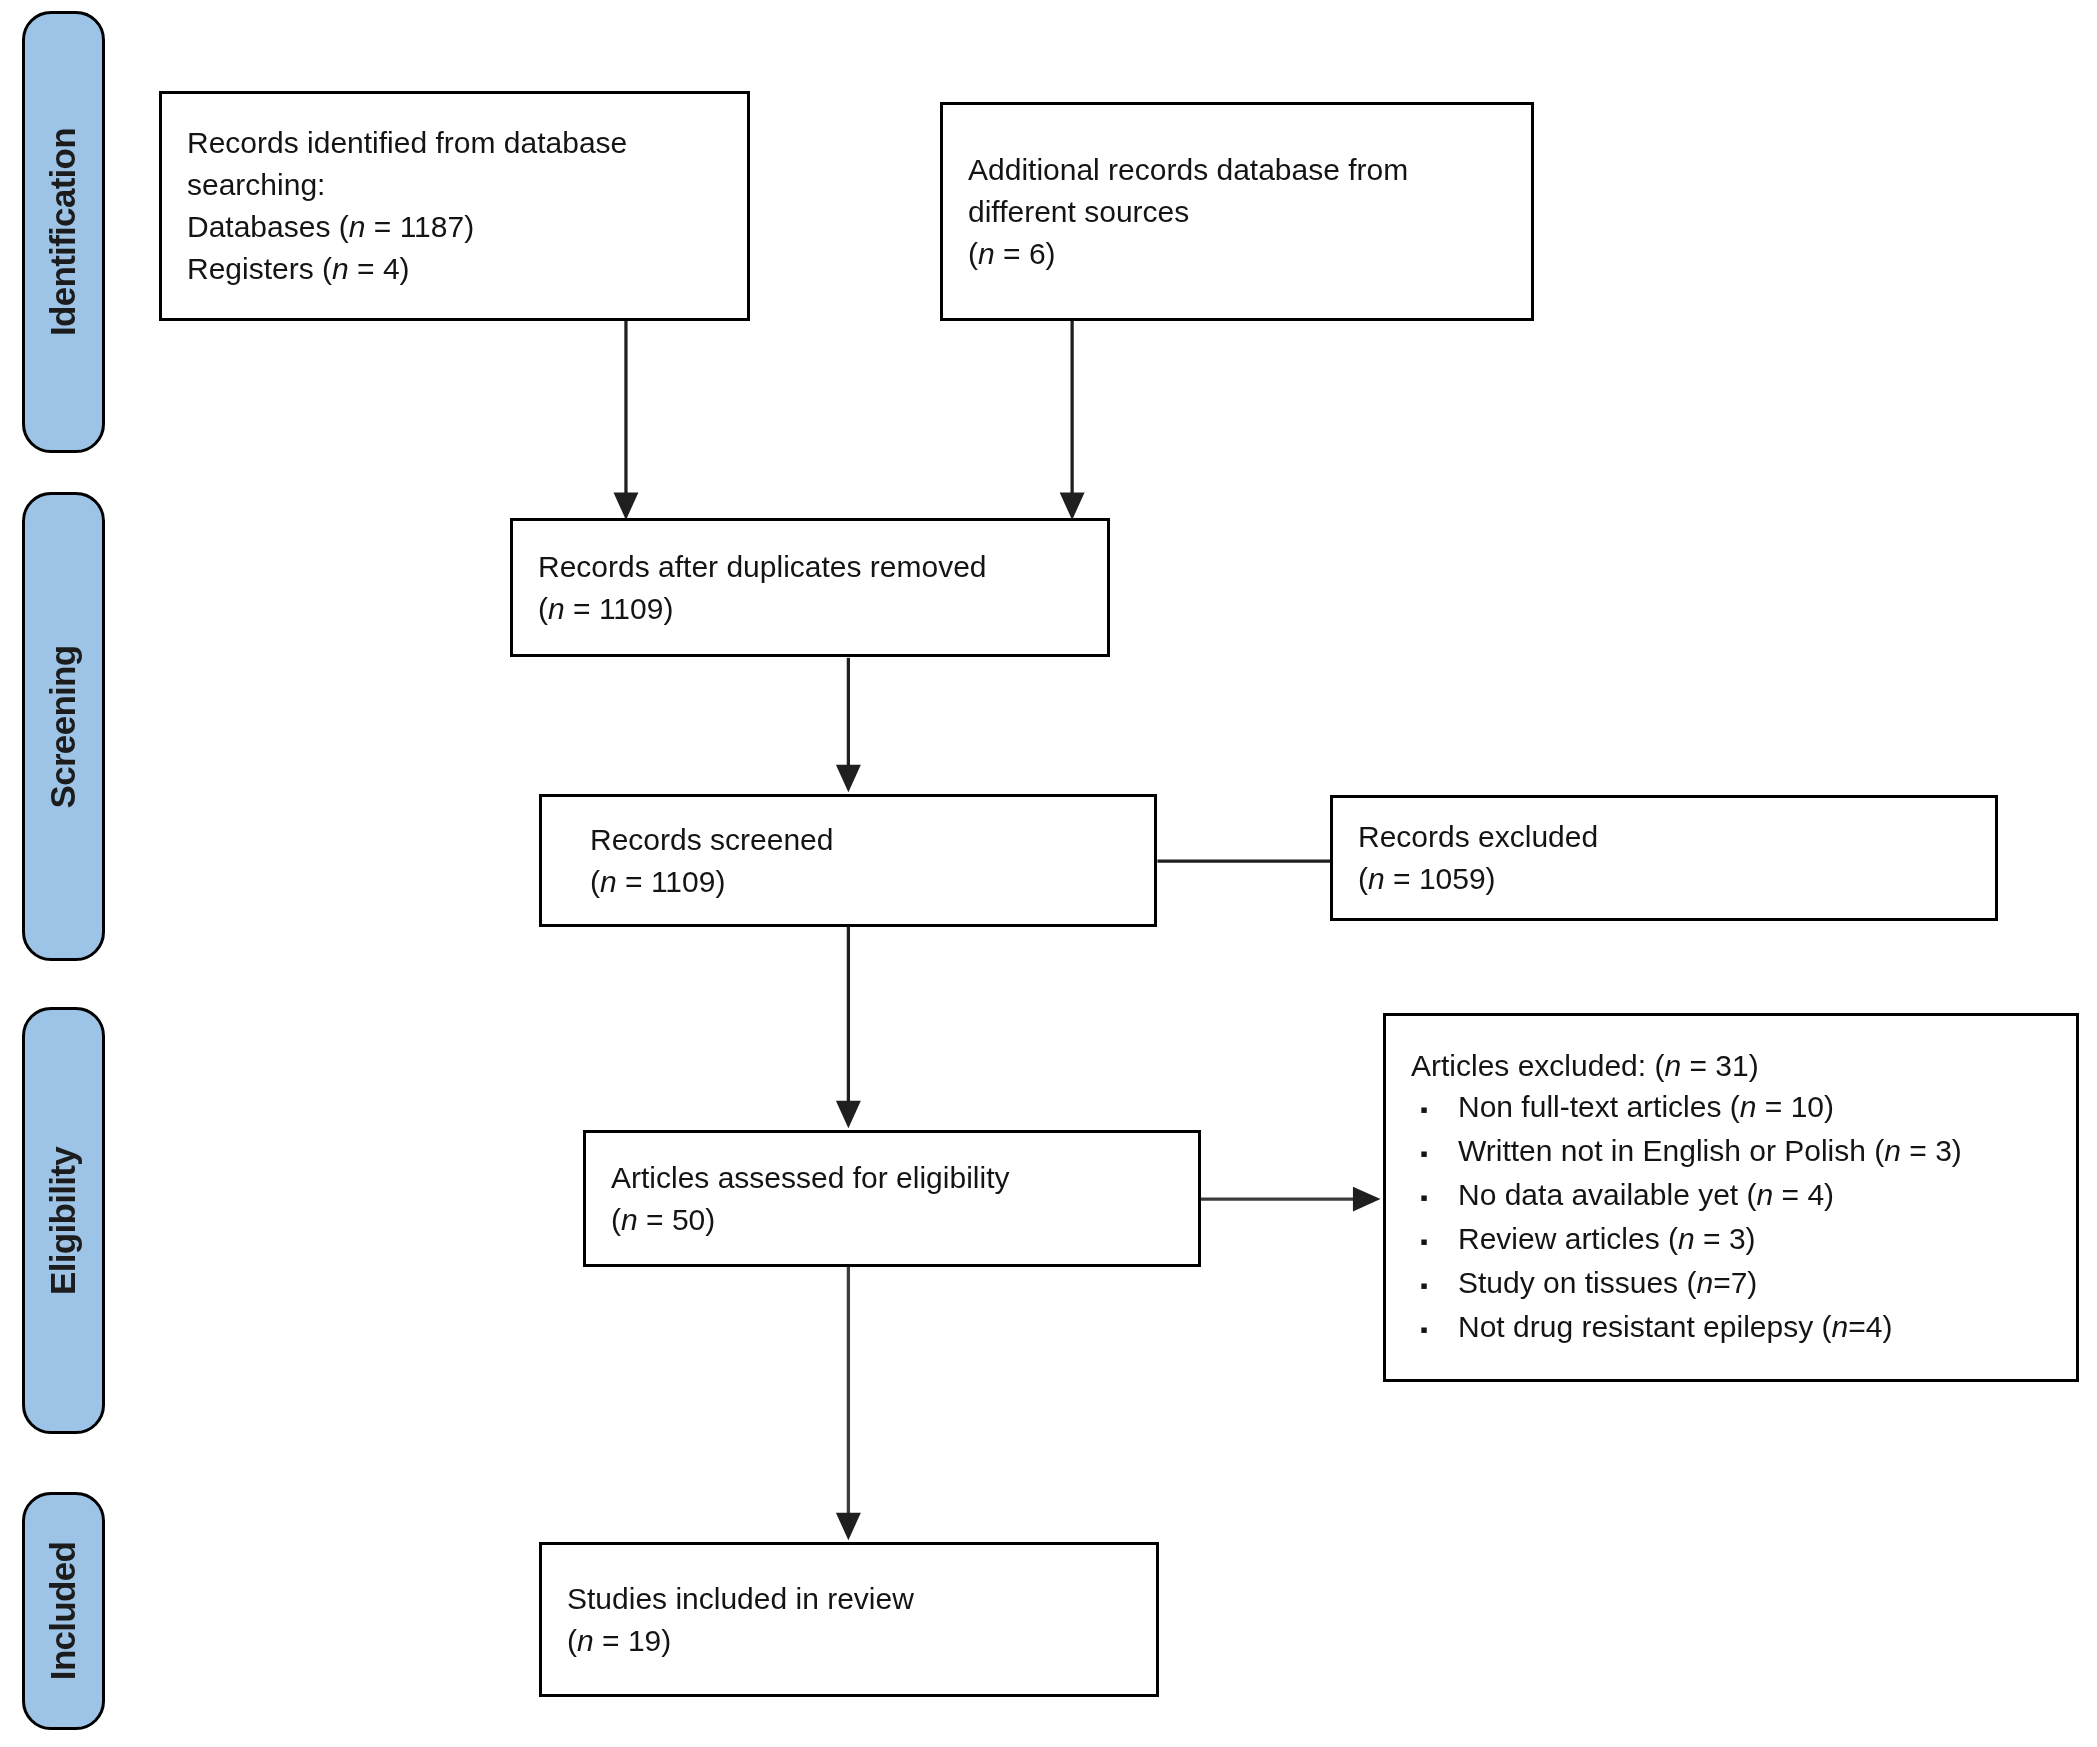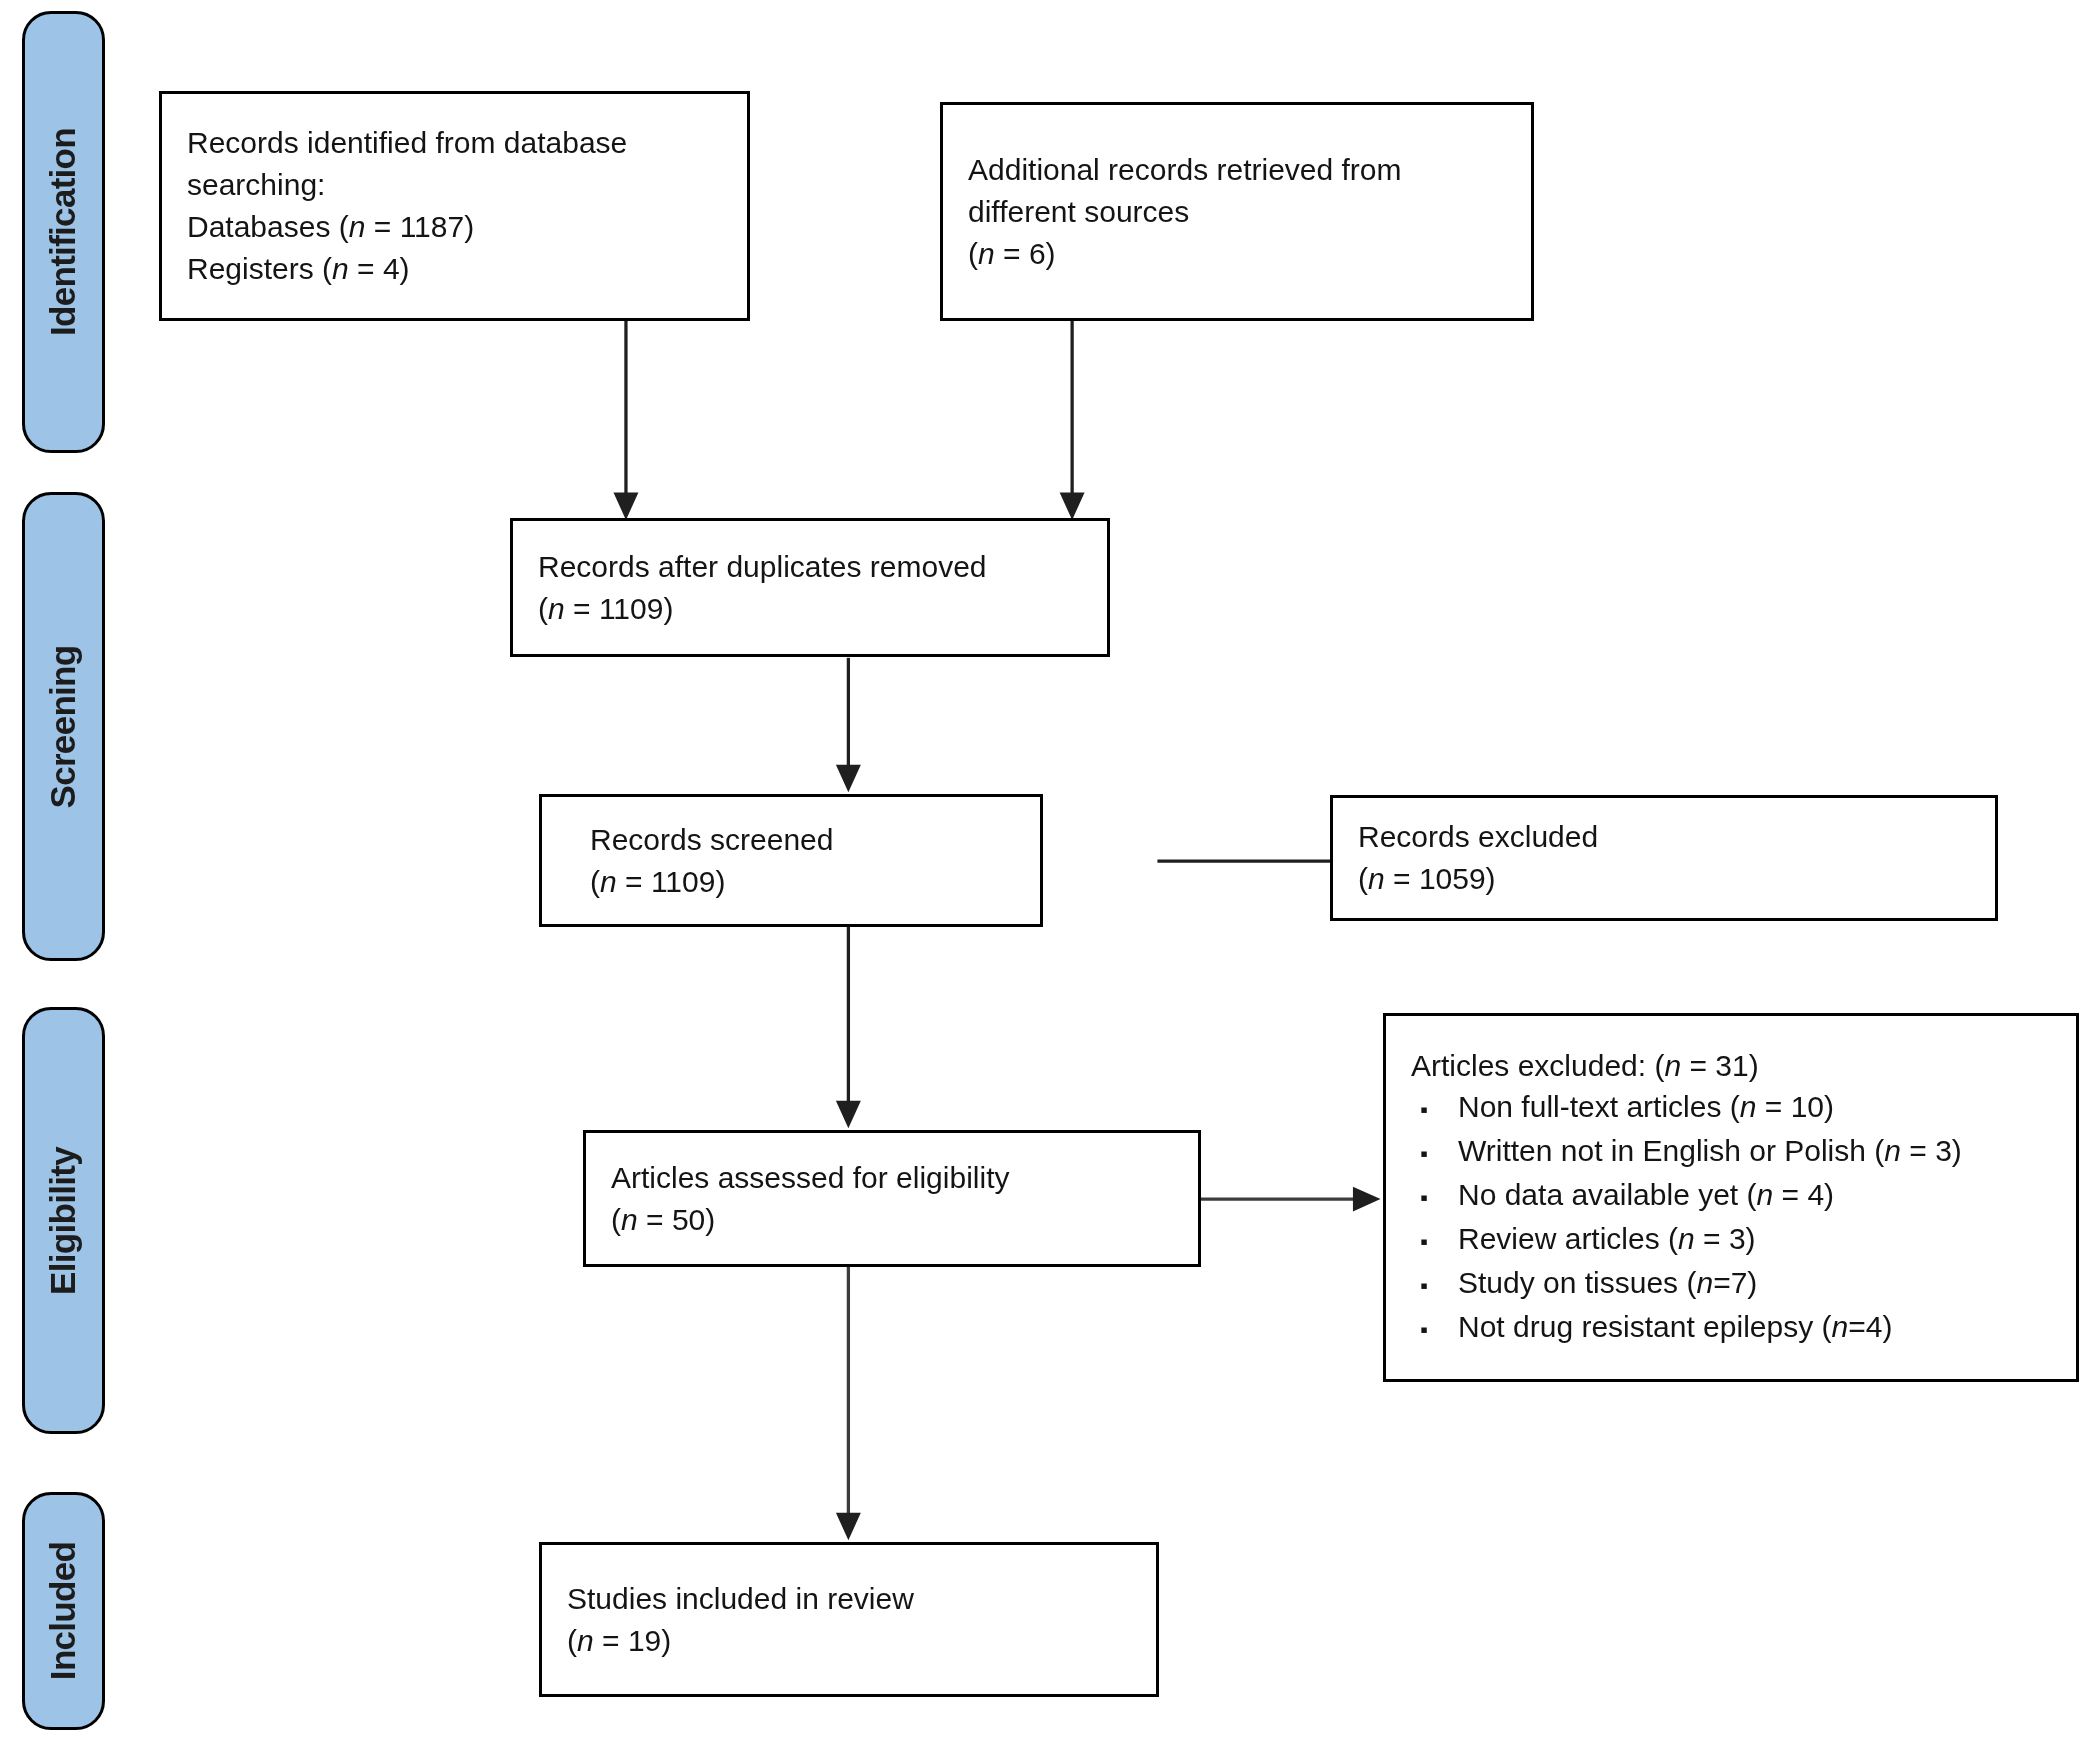--- a/index.html
+++ b/index.html
@@ -113,31 +113,31 @@
   </div>
 
   <div class="fbox" style="left:159px; top:91px; width:591px; height:230px;">
       <div class="tline">Records identified from database</div>
       <div class="tline">searching:</div>
       <div class="tline">Databases (<i>n</i> = 1187)</div>
       <div class="tline">Registers (<i>n</i> = 4)</div>
     </div>
 
   <div class="fbox" style="left:940px; top:102px; width:594px; height:219px;">
-      <div class="tline">Additional records retrieved from</div>
+      <div class="tline">Additional records database from</div>
       <div class="tline">different sources</div>
       <div class="tline">(<i>n</i> = 6)</div>
     </div>
 
   <div class="fbox" style="left:510px; top:518px; width:600px; height:139px;">
       <div class="tline">Records after duplicates removed</div>
       <div class="tline">(<i>n</i> = 1109)</div>
     </div>
 
-  <div class="fbox" style="left:539px; top:794px; width:504px; height:133px;padding-left:48px;">
+  <div class="fbox" style="left:539px; top:794px; width:618px; height:133px;padding-left:48px;">
       <div class="tline">Records screened</div>
       <div class="tline">(<i>n</i> = 1109)</div>
     </div>
 
   <div class="fbox" style="left:1330px; top:795px; width:668px; height:126px;">
       <div class="tline">Records excluded</div>
       <div class="tline">(<i>n</i> = 1059)</div>
     </div>
 
   <div class="fbox" style="left:539px; top:1130px; width:618px; height:137px;margin-left:44px;">

